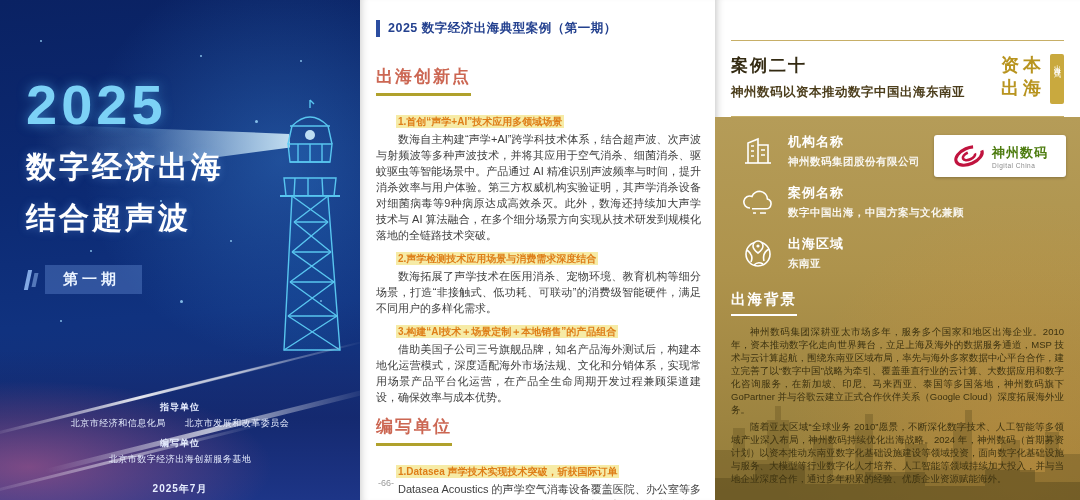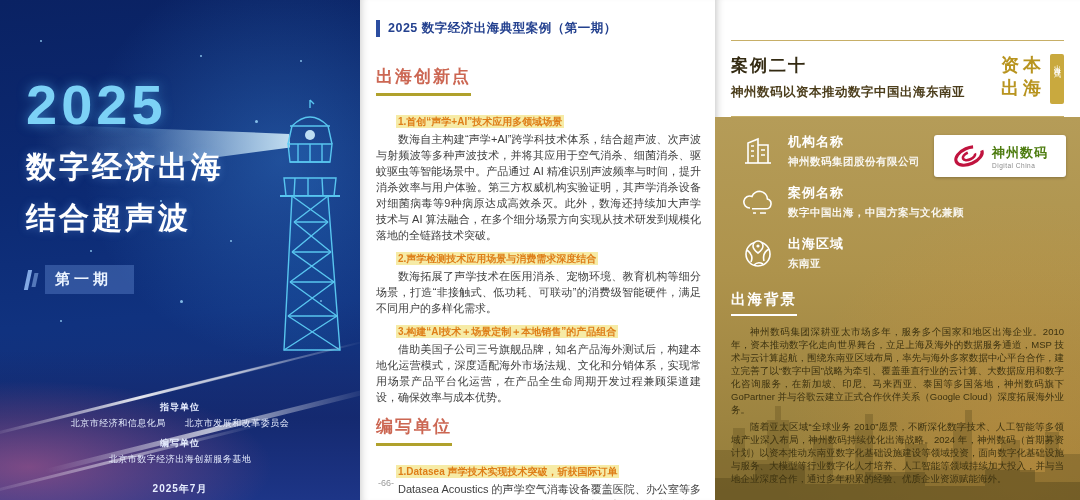--- a/index.html
+++ b/index.html
@@ -20,21 +20,21 @@
   .lighthouse { position:absolute; right:2px; top:92px; }
   .cover-text { position:absolute; left:26px; top:72px; }
   .year { font-size:56px; font-weight:800; letter-spacing:4px; color:#7cd2f6;
           text-shadow:0 0 12px rgba(90,190,250,.55); }
   .ct-line { font-size:30px; font-weight:800; color:#ffffff; letter-spacing:3px; margin-top:10px;
              text-shadow:0 0 8px rgba(120,180,255,.4); }
   .badge-row { margin-top:26px; display:flex; align-items:center; }
   .badge-deco { width:4px; height:20px; background:rgba(160,200,255,.8); margin-right:3px; transform:skewX(-12deg); }
   .badge-deco.d2 { height:14px; opacity:.6; }
   .issue-badge { display:inline-block; background:rgba(105,145,215,.38); color:#eaf3ff;
-                 font-size:15px; font-weight:700; letter-spacing:4px; padding:5px 22px 5px 10px; margin-left:5px; }
+                 font-size:15px; font-weight:700; letter-spacing:4px; padding:5px 22px 5px 18px; margin-left:5px; }
   .streaks { position:absolute; left:0; bottom:0; width:360px; height:150px;
              background:
                radial-gradient(ellipse at 8% 78%, rgba(205,95,140,.55), rgba(0,0,0,0) 52%),
                linear-gradient(180deg, rgba(10,30,90,0) 0%, rgba(20,40,110,.85) 45%, #1d3587 100%); }
   .streaks i { position:absolute; display:block; height:3px; border-radius:3px;
                background:linear-gradient(90deg, rgba(255,255,255,0), rgba(255,255,255,.85), rgba(255,255,255,0));
                transform:rotate(-14deg); filter:blur(.6px); }
   .cover-footer { position:absolute; left:0; bottom:4px; width:100%; text-align:center; color:#e7eeff; }
   .f-label { font-size:9px; font-weight:700; margin-top:7px; letter-spacing:1px; }
   .f-org  { font-size:9px; margin-top:3px; letter-spacing:.5px; }

